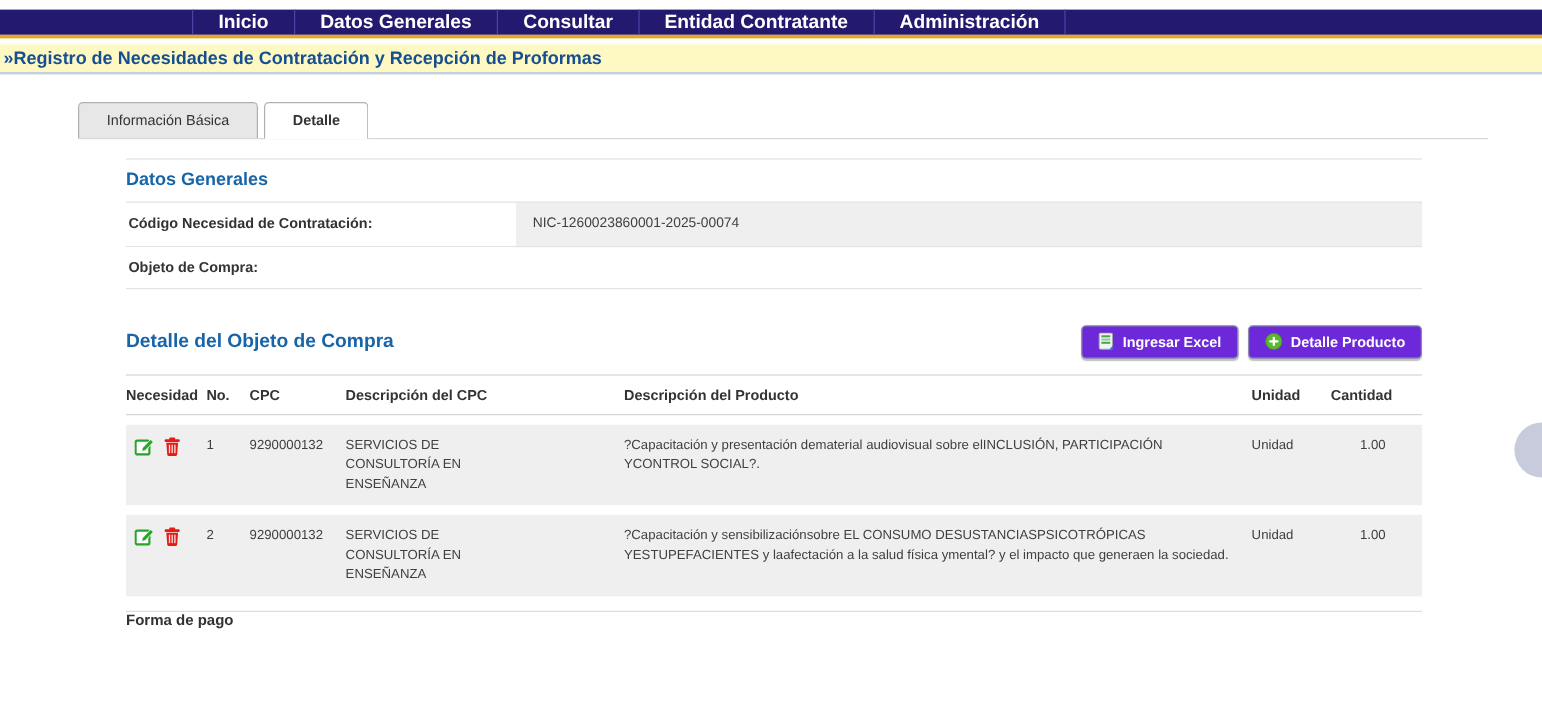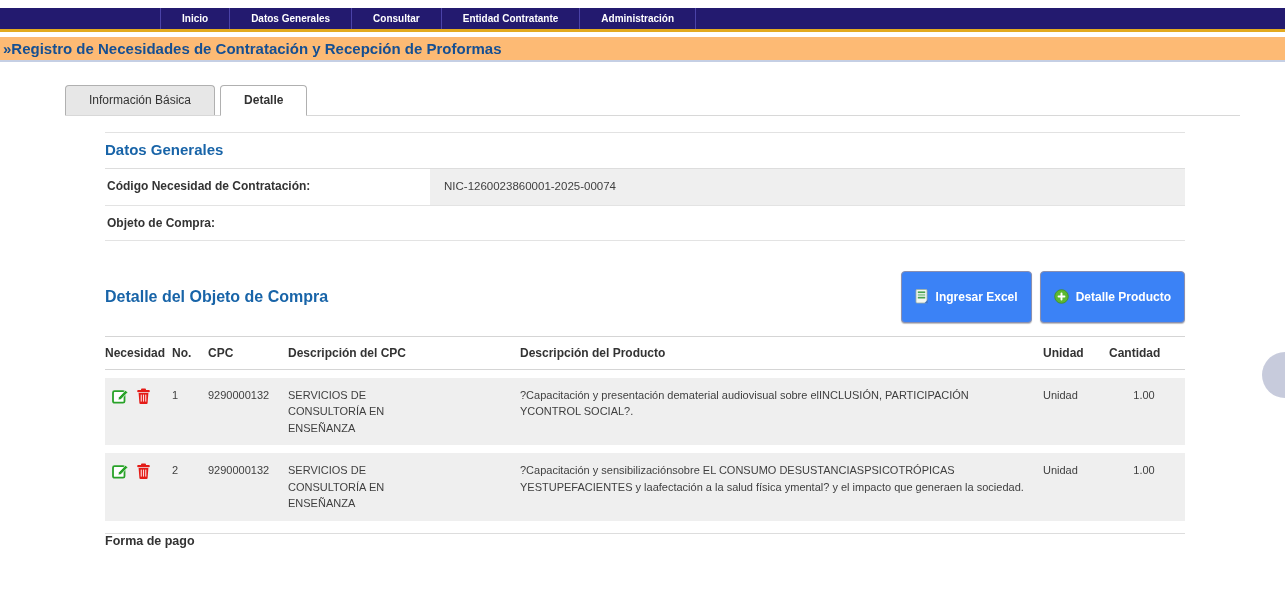--- a/index.html
+++ b/index.html
@@ -12,26 +12,26 @@
   
   .navbar{
     position:absolute;top:8px;left:0;right:0;height:21px;
     background:#231a6f;display:flex;align-items:stretch;padding-left:160px;box-sizing:border-box;
   }
   .nav-item{
     display:flex;align-items:center;padding:0 21px;cursor:pointer;
     border-right:1px solid #4b43a8;
   }
   .nav-item:first-child{border-left:1px solid #4b43a8;}
-  .nav-label{color:#ffffff;font-size:10px;font-weight:bold;white-space:nowrap;}
+  .nav-label{color:#ffffff;font-size:16px;font-weight:bold;white-space:nowrap;}
   .goldline{position:absolute;top:29px;left:0;right:0;height:3px;background:#e3aa1f;}
   
   .titlebar{
     position:absolute;top:37px;left:0;right:0;height:25px;
-    background:#fdba74;border-bottom:2px solid #c5cfe4;
+    background:#fef9c3;border-bottom:2px solid #c5cfe4;
     display:flex;align-items:center;padding-left:3px;box-sizing:border-box;
   }
   .page-title{font-size:15px;font-weight:bold;color:#154f92;}
   
   .panel{position:absolute;left:65px;top:84px;width:1175px;}
   .tabs{display:flex;gap:5px;position:relative;z-index:2;}
   .tab{
     height:29px;line-height:29px;padding:0 23px;font-size:12px;color:#333;
     background:#e7e7e7;border:1px solid #b0b0b0;border-bottom:none;
     border-radius:4px 4px 0 0;position:relative;top:1px;cursor:pointer;
@@ -46,22 +46,22 @@
   .rule{height:1px;background:#dddddd;}
   
   .field-row{display:flex;border-bottom:1px solid #e3e3e3;}
   .field-label{width:325px;box-sizing:border-box;padding:10px 10px 10px 2px;font-size:12px;font-weight:bold;color:#333;background:#ffffff;}
   .field-value{flex:1;background:#efefef;padding:9px 14px;font-size:11.5px;color:#3f3f3f;line-height:1.55;}
   
   .detalle-head{display:flex;align-items:center;justify-content:space-between;margin-top:30px;}
   .detalle-title{font-size:16px;font-weight:bold;color:#1864a8;}
   .btn-group{display:flex;gap:8px;}
   .btn{
-    display:flex;align-items:center;gap:7px;height:26px;padding:12px 13px;
-    background:#3b82f6;border:1px solid #8a8fb0;border-radius:4px;cursor:pointer;
+    display:flex;align-items:center;gap:7px;height:26px;padding:0 13px;
+    background:#6d28d9;border:1px solid #8a8fb0;border-radius:4px;cursor:pointer;
     box-shadow:0 1px 1px rgba(0,0,0,.25);
   }
   .btn-label{color:#ffffff;font-size:12px;font-weight:bold;white-space:nowrap;}
   
   .grid{display:grid;grid-template-columns:67px 36px 80px 232px 1fr 66px 76px;}
   .thead{border-top:1px solid #d5d5d5;border-bottom:1px solid #d5d5d5;margin-top:13px;}
   .th{font-size:12px;font-weight:bold;color:#333;padding:9px 0;}
   .th.right{text-align:left;padding-right:6px;}
   .trow{background:#efefef;margin-top:8px;min-height:66px;font-size:11px;color:#3f3f3f;line-height:1.5;}
   .td{padding:9px 6px 9px 0;box-sizing:border-box;}

